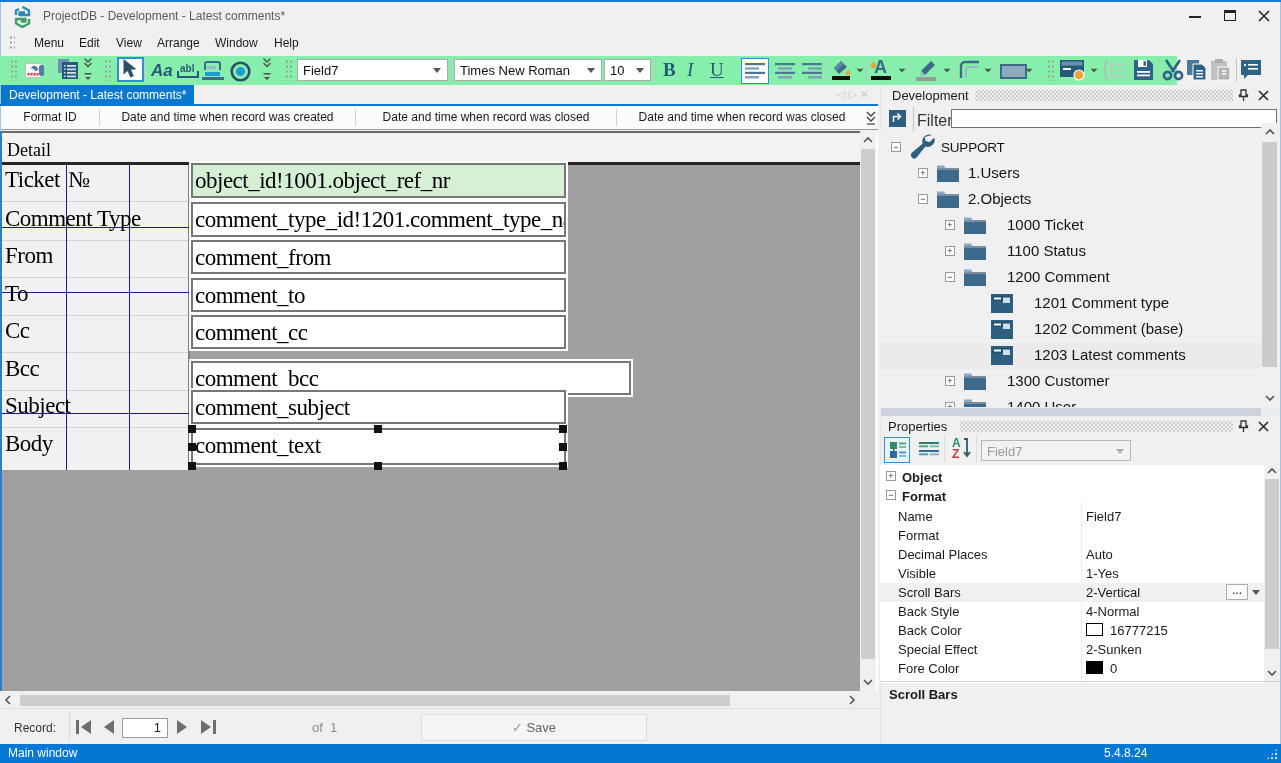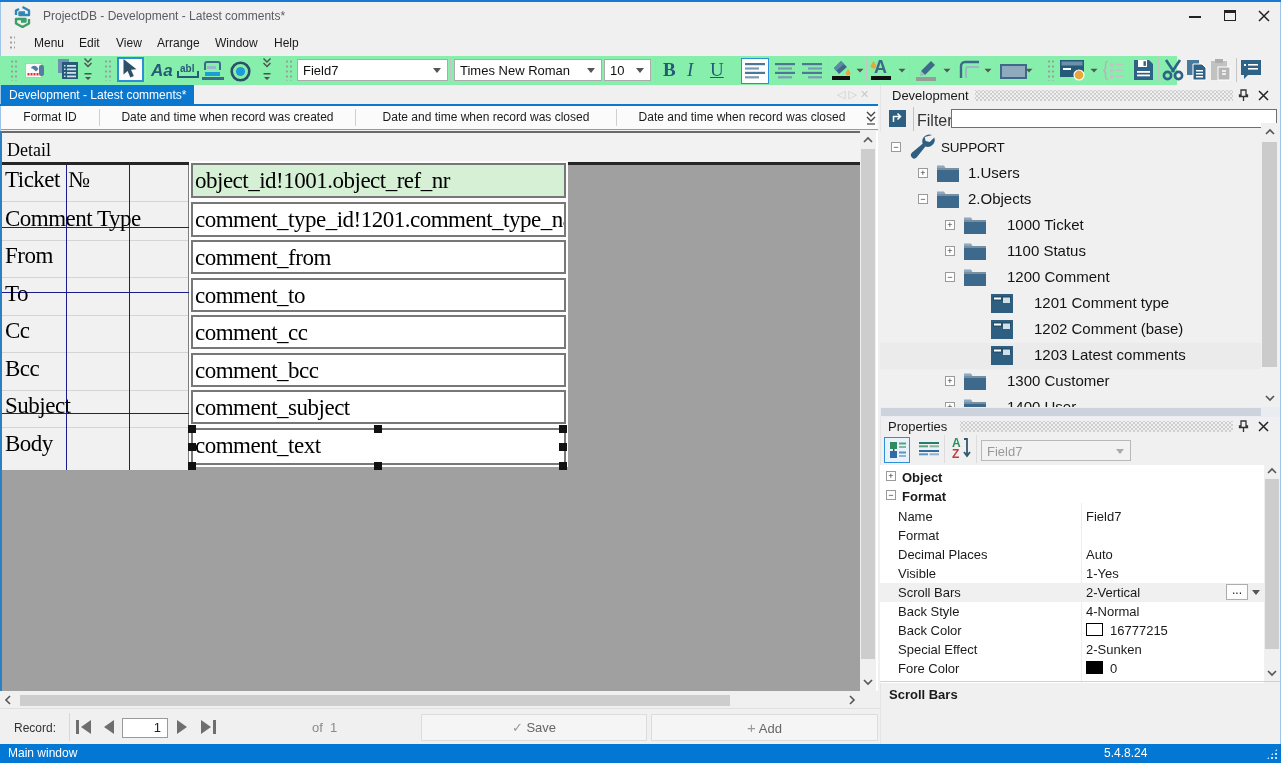--- a/index.html
+++ b/index.html
@@ -312,21 +312,21 @@
     <div class="a" style="left:3px;top:191px">Bcc</div>
     <div class="a" style="left:3px;top:228px">Subject</div>
     <div class="a" style="left:3px;top:266px">Body</div>
   </div>
 
   <div class="fld" style="left:191px;top:32px;width:375px;height:35px;background:#d6f0d6">object_id!1001.object_ref_nr</div>
   <div class="fld" style="left:191px;top:71px;width:375px;height:35px">comment_type_id!1201.comment_type_na</div>
   <div class="fld" style="left:191px;top:109px;width:375px;height:34px">comment_from</div>
   <div class="fld" style="left:191px;top:147px;width:375px;height:34px">comment_to</div>
   <div class="fld" style="left:191px;top:184px;width:375px;height:34px">comment_cc</div>
-  <div class="fld" style="left:191px;top:222px;width:375px;height:34px">comment_bcc</div>
+  <div class="fld" style="left:191px;top:230px;width:440px;height:34px">comment_bcc</div>
   <div class="fld" style="left:191px;top:259px;width:375px;height:34px">comment_subject</div>
   <div class="fld" style="left:191px;top:297px;width:375px;height:37px">comment_text</div>
 
   <div class="hdl" style="left:188px;top:294px"></div>
     <div class="hdl" style="left:374px;top:294px"></div>
     <div class="hdl" style="left:559px;top:294px"></div>
   <div class="hdl" style="left:188px;top:312px"></div>
     <div class="hdl" style="left:559px;top:312px"></div>
   <div class="hdl" style="left:188px;top:331px"></div>
     <div class="hdl" style="left:374px;top:331px"></div>
@@ -367,21 +367,20 @@
   <div class="a" style="left:122px;top:9px;width:46px;height:20px;background:#fff;border:1px solid #9a9a9a;font-size:13px;color:#222;text-align:right;line-height:18px;padding-right:6px">1</div>
   <svg class="a" style="left:176px;top:10px" width="14" height="16" viewBox="0 0 14 16">
       <path d="M1 1 L11 8 L1 15 Z" fill="#6e6e6e"></path>
     </svg>
   <svg class="a" style="left:200px;top:10px" width="18" height="16" viewBox="0 0 18 16">
       <path d="M1 1 L11 8 L1 15 Z" fill="#6e6e6e"></path>
       <rect x="13" y="1" width="3" height="14" fill="#6e6e6e"></rect>
     </svg>
   <div class="a" style="left:312px;top:11px;font-size:13px;color:#8a8a8a">of&nbsp;&nbsp;1</div>
   <div class="a" style="left:421px;top:5px;width:226px;height:27px;background:#f5f5f5;border:1px solid #dcdcdc;text-align:center;font-size:13px;color:#666;line-height:25px"><span style="color:#999">✓</span> Save</div>
-  <div class="a" style="left:651px;top:5px;width:227px;height:27px;background:#f5f5f5;border:1px solid #dcdcdc;text-align:center;font-size:13px;color:#666;line-height:25px"><span style="color:#999;font-size:15px">+</span> Add</div>
 </div>
 
 <div class="a" style="left:0;top:744px;width:1281px;height:19px;background:#0377d4;color:#fff;font-size:12px">
   <div class="a" style="left:8px;top:2px">Main window</div>
   <div class="a" style="left:1104px;top:2px">5.4.8.24</div>
   <div class="a" style="left:1266px;top:4px;width:12px;height:12px;background-image:radial-gradient(circle,#cde4f7 1px,transparent 1.2px);background-size:4px 4px;clip-path:polygon(100% 0,100% 100%,0 100%)"></div>
 </div>
 
 <div class="a" id="rightpanel" style="left:880px;top:85px;width:400px;height:659px;background:#f0f0f0">
 

